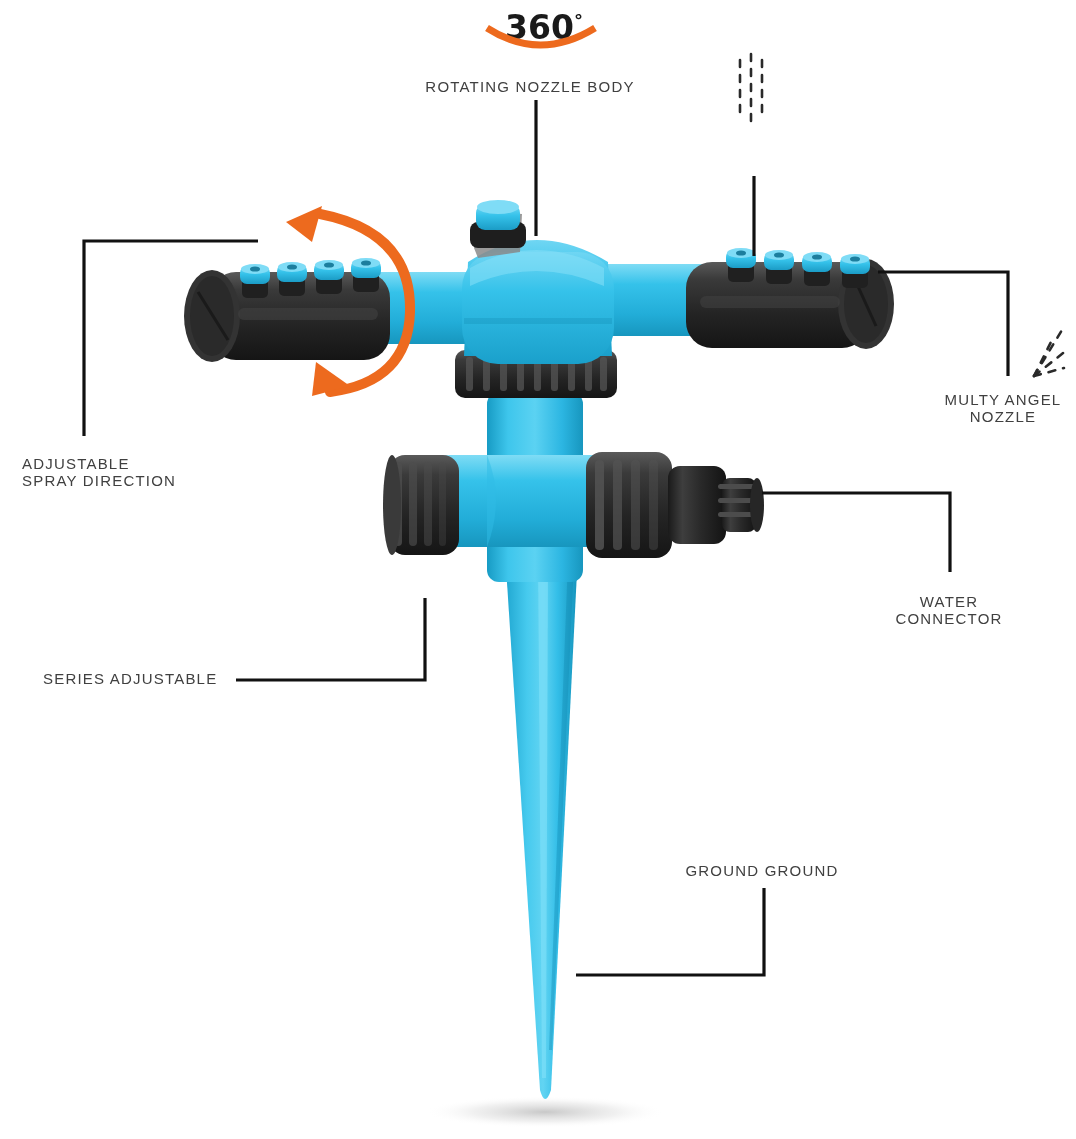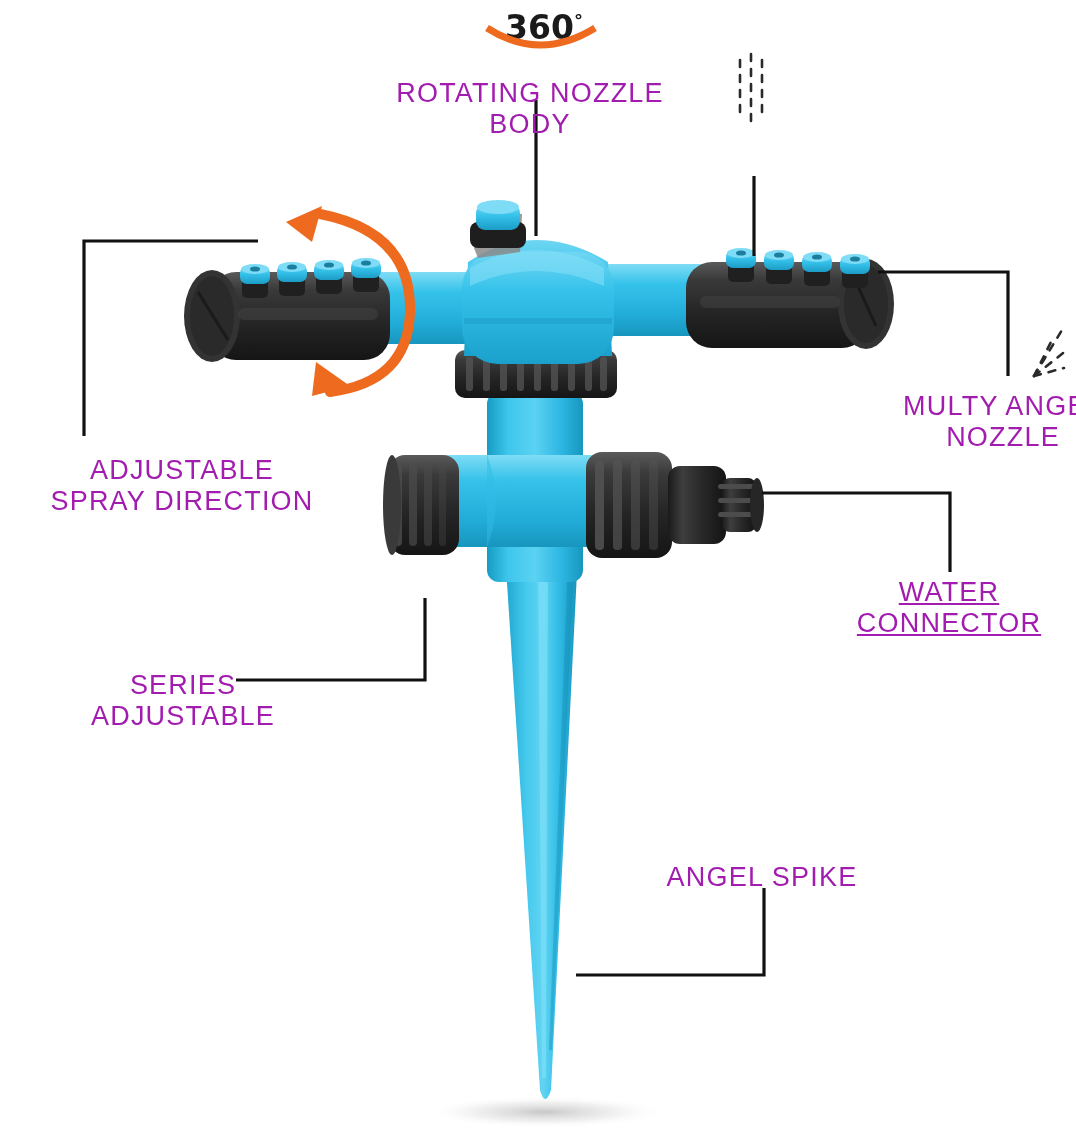--- a/index.html
+++ b/index.html
@@ -13,30 +13,30 @@
   }
   #page {
     position: relative;
     width: 1076px;
     height: 1139px;
     background: #ffffff;
     overflow: hidden;
   }
   .label {
     position: absolute;
-    color: #a21caf;
+    color: #404040;
     font-family: "Liberation Sans", sans-serif;
-    font-size: 27px;
+    font-size: 15px;
     letter-spacing: 1.2px;
     line-height: 1.15;
     white-space: pre-line;
     font-weight: 400;
   }
   .label.center { text-align: center; }
-  .label.left   { text-align: center; }
+  .label.left   { text-align: left; }
 
   .badge-360 {
     position: absolute;
     font-family: "DejaVu Sans", sans-serif;
     font-weight: 700;
     font-size: 33px;
     color: #1a1a1a;
     letter-spacing: 0px;
   }
   .badge-360 .deg {
@@ -301,20 +301,20 @@
 
   <div class="label center" style="left: 380px; top: 78px; width: 300px;">ROTATING NOZZLE BODY</div>
 
 
   <div class="label center" style="left: 893px; top: 391px; width: 220px;">MULTY ANGEL
 NOZZLE</div>
 
   <div class="label left" style="left: 22px; top: 455px; width: 320px;">ADJUSTABLE
 SPRAY DIRECTION</div>
 
-  <div class="label center" style="left: 839px; top: 577px; width: 220px; text-decoration: underline;">WATER
+  <div class="label center" style="left: 839px; top: 593px; width: 220px;">WATER
 CONNECTOR</div>
 
   <div class="label left" style="left: 43px; top: 670px; width: 280px;">SERIES ADJUSTABLE</div>
 
-  <div class="label center" style="left: 642px; top: 862px; width: 240px;">ANGEL SPIKE</div>
+  <div class="label center" style="left: 642px; top: 862px; width: 240px;">GROUND GROUND</div>
 
 </div>
 
 </body></html>

